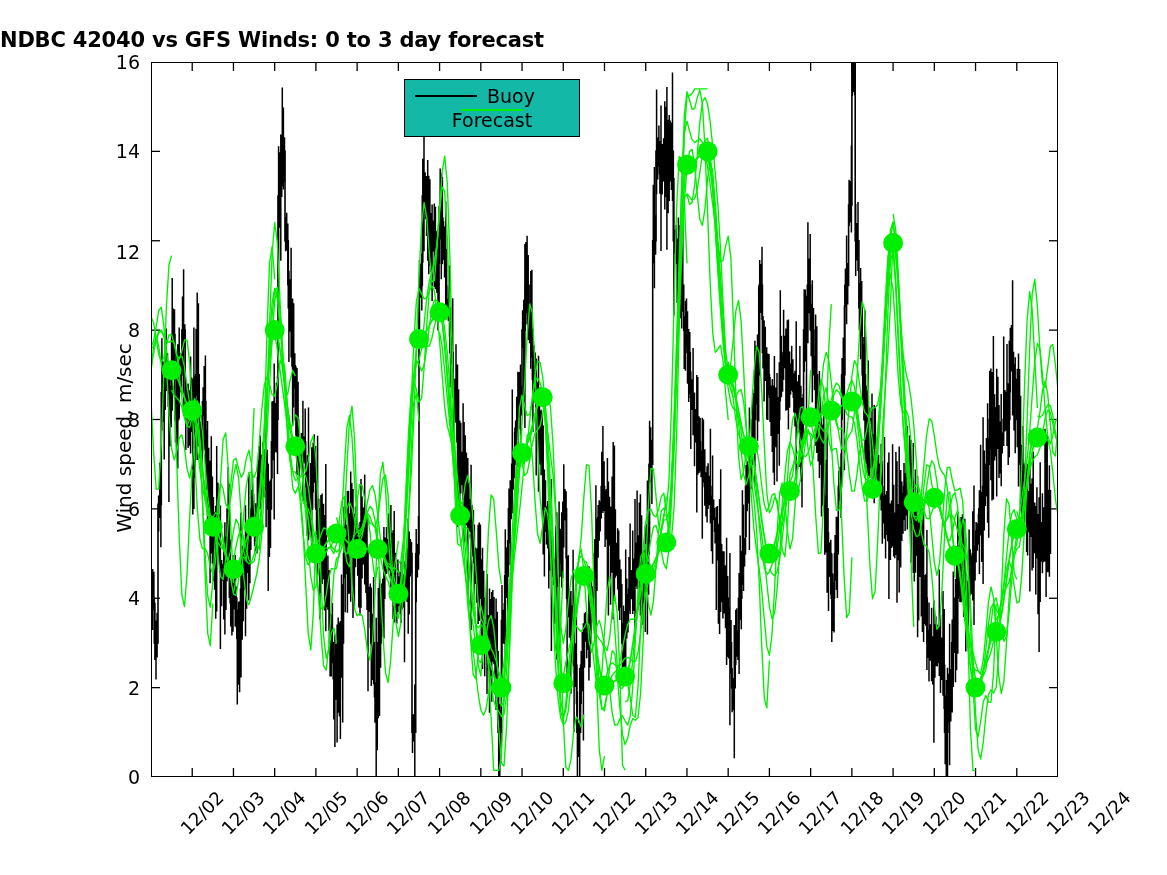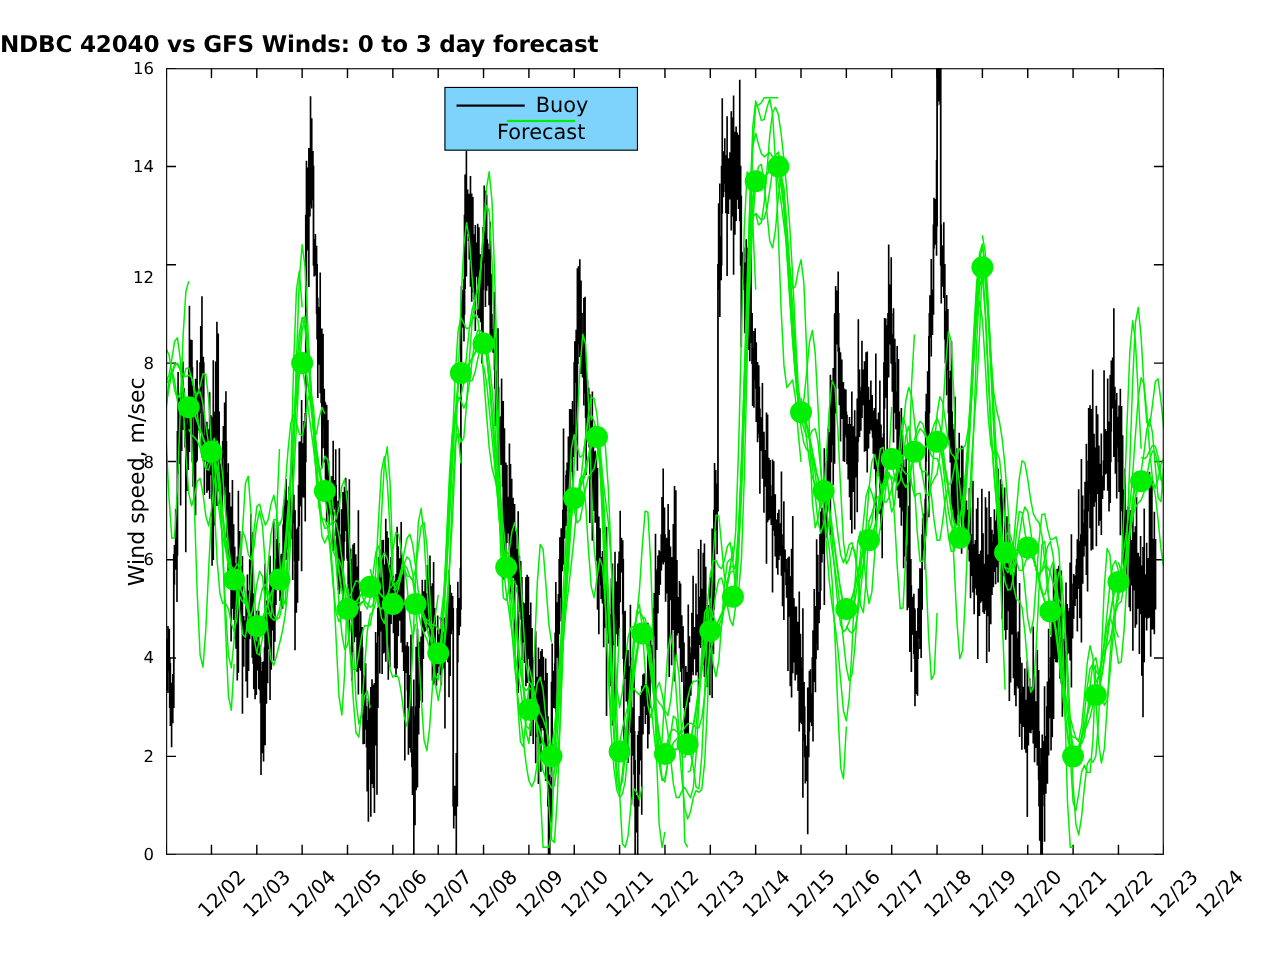--- a/index.html
+++ b/index.html
@@ -63,21 +63,21 @@
     left: 0;
     top: 0;
     width: 907px;
     height: 715px;
     display: block;
   }
   .ytick-label {
     position: absolute;
     right: 0;
     text-align: right;
-    font-size: 15px;
+    font-size: 19px;
     color: #000000;
     transform: translateY(-50%);
     white-space: nowrap;
   }
   #ytick-labels {
     position: absolute;
     left: 96px;
     top: 62px;
     width: 44px;
     height: 715px;
@@ -99,21 +99,21 @@
     white-space: nowrap;
     text-align: right;
   }
   #legend {
     position: absolute;
     left: 404px;
     top: 79px;
     width: 176px;
     height: 58px;
     border: 1.3px solid #000000;
-    background: #7dd3fc;
+    background: #14b8a6;
     box-sizing: border-box;
   }
   .legend-row {
     position: absolute;
     left: 0;
     width: 100%;
     height: 26px;
     display: flex;
     align-items: center;
   }

